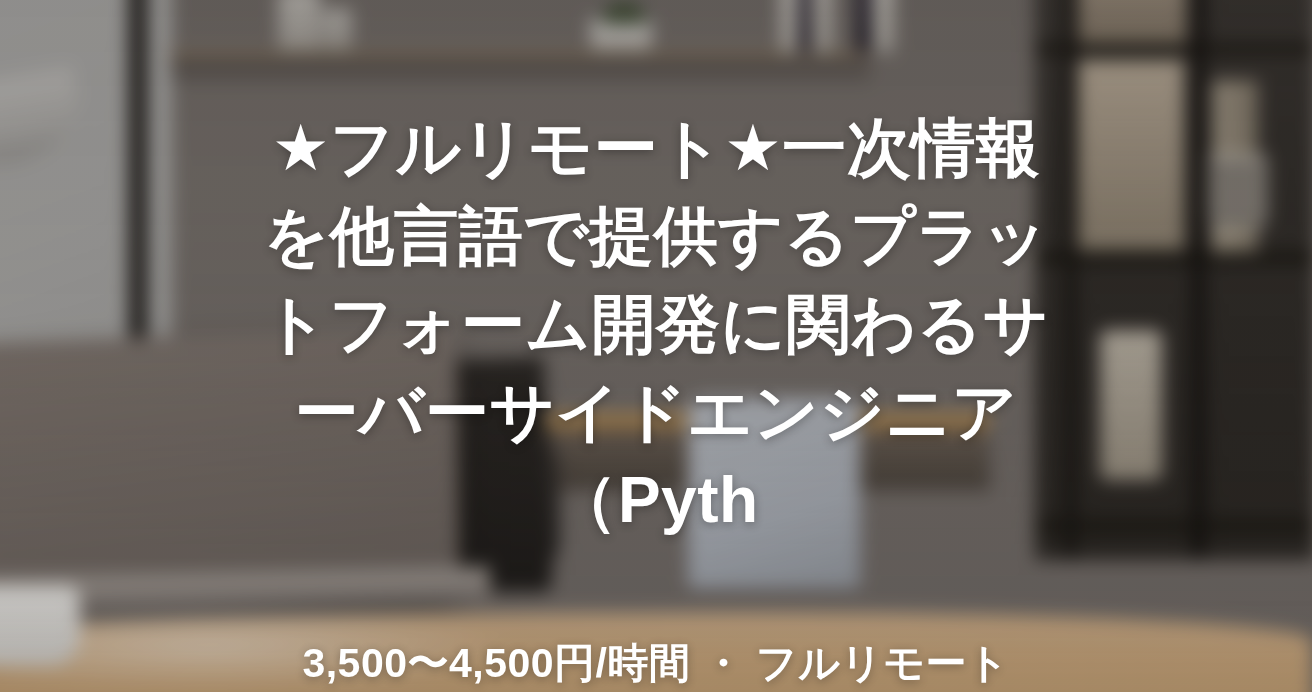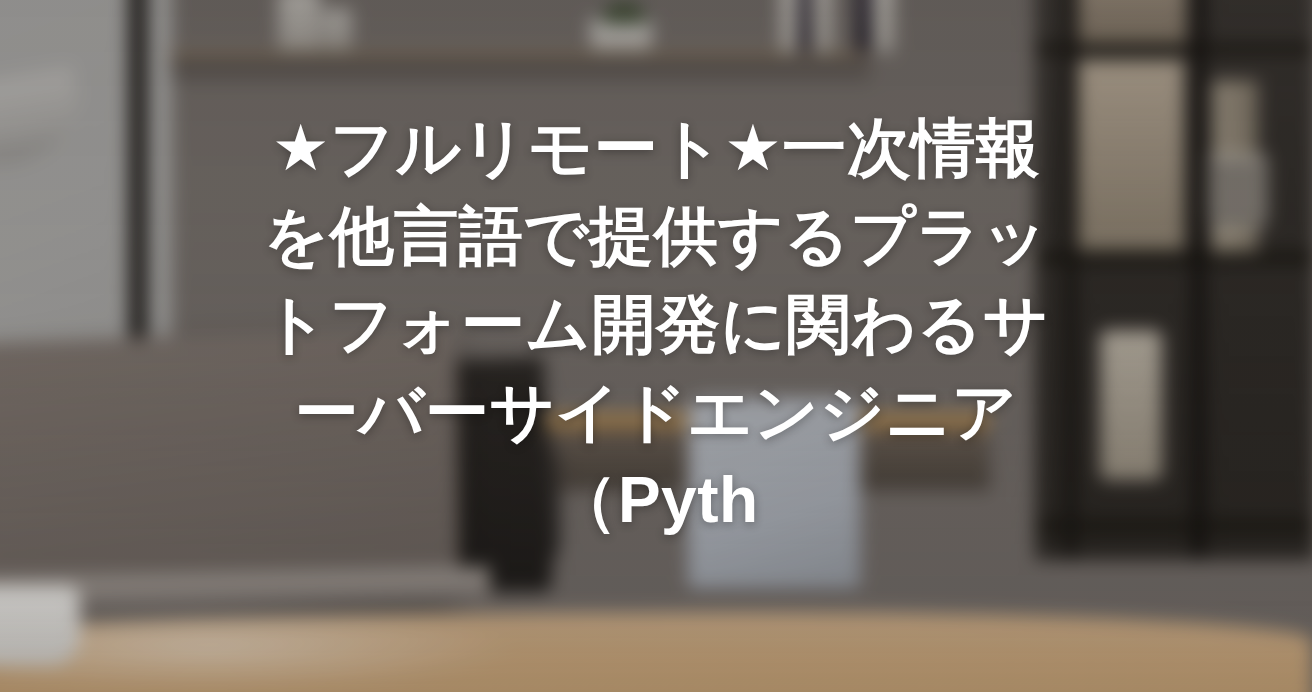--- a/index.html
+++ b/index.html
@@ -276,15 +276,16 @@
     <div class="layer desk"></div>
 
     <div class="layer desk-sheen"></div>
     <div class="layer mug"></div>
   </div>
 
   <div class="scrim"></div>
 
   <div class="content">
     <h1 class="headline">★フルリモート★一次情報を他言語で提供するプラットフォーム開発に関わるサーバーサイドエンジニア（Pyth</h1>
+    <p class="subline">3,500〜4,500円/時間 ・ フルリモート</p>
   </div>
 
 </div>
 
 </body></html>

